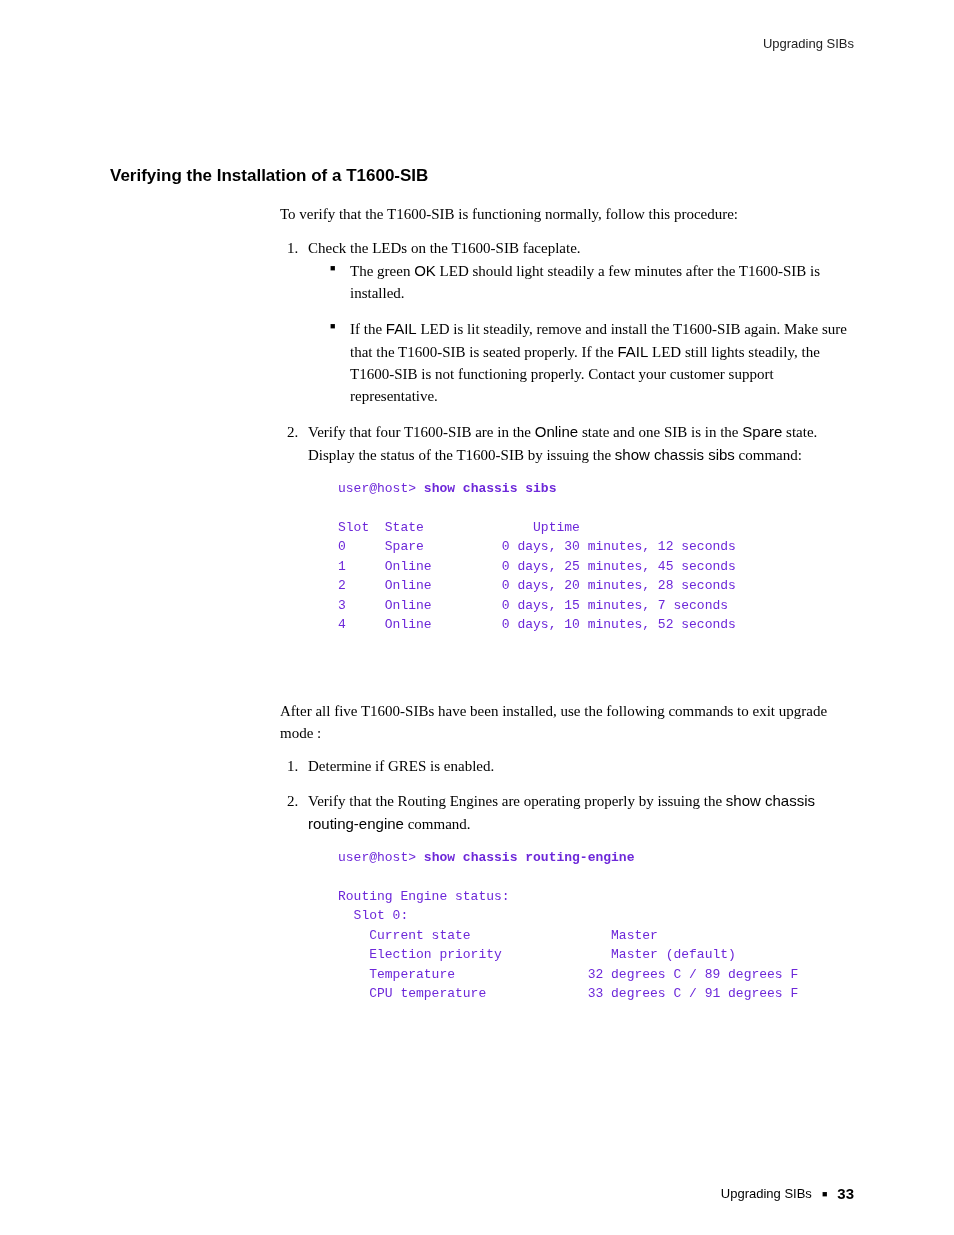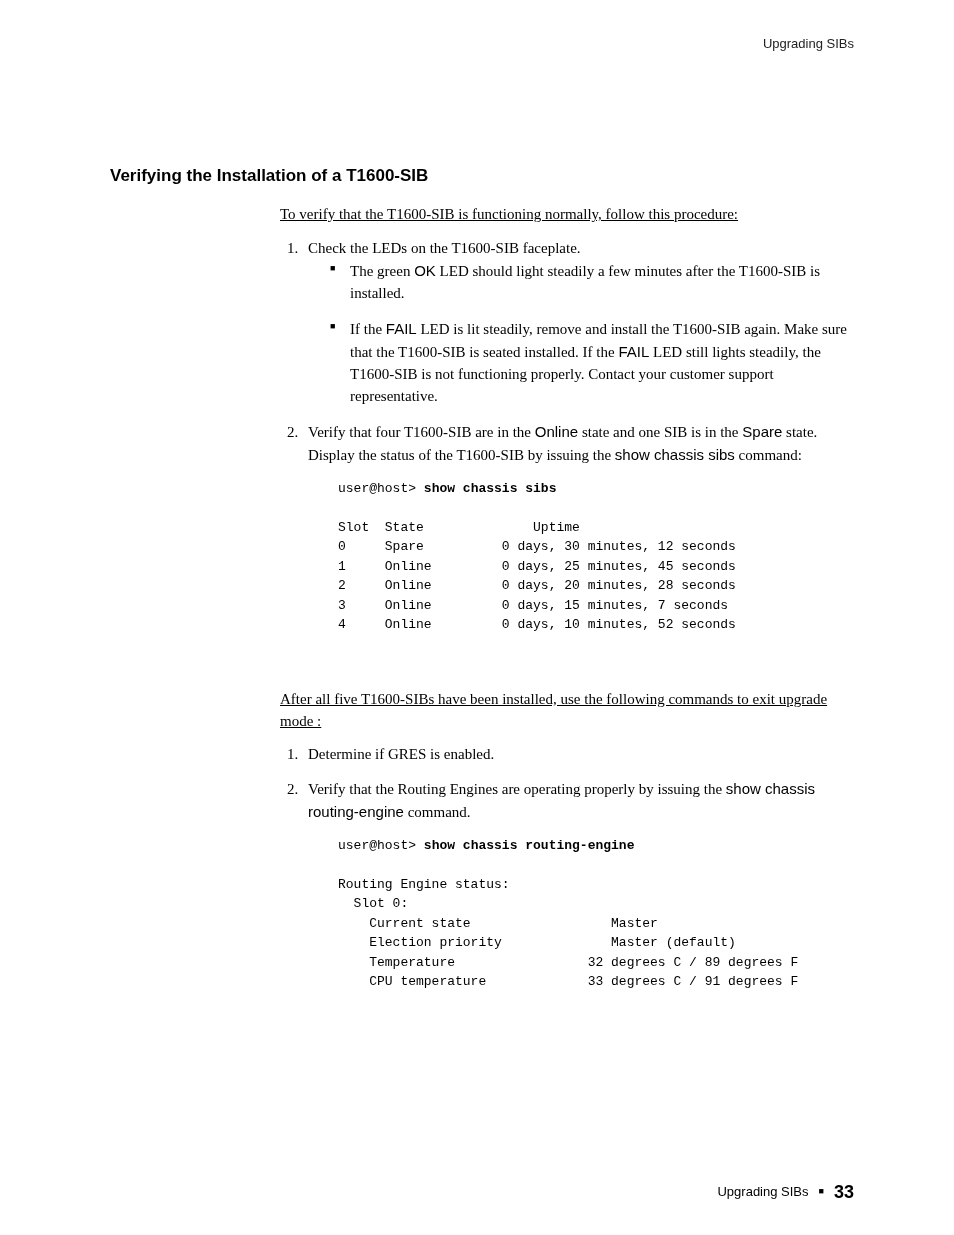--- a/index.html
+++ b/index.html
@@ -29,22 +29,21 @@
     font-family: Arial, Helvetica, sans-serif;
     font-weight: bold;
     font-size: 17px;
     margin: 0 0 16px 0;
     color: #000;
   }
   .indent-block {
     margin-left: 170px;
   }
   p {
-    margin: 0 0 12px 0;
-    text-decoration: underline;
+    margin: 12px 0 12px 0;
   }
   ol.num-list {
     list-style: decimal;
     margin: 0 0 12px 0;
     padding-left: 22px;
   }
   ol.num-list > li {
     padding-left: 6px;
     margin-bottom: 12px;
   }
@@ -68,41 +67,41 @@
   }
   .sans {
     font-family: Arial, Helvetica, sans-serif;
   }
   pre.code {
     font-family: 'Courier New', Courier, monospace;
     font-size: 13px;
     line-height: 1.5;
     margin: 12px 0 20px 30px;
     white-space: pre;
-    color: #000000;
+    color: #6d28d9;
   }
   pre.code .b {
     font-weight: bold;
   }
   .footer {
     position: absolute;
     bottom: 30px;
     right: 100px;
     font-family: Arial, Helvetica, sans-serif;
     font-size: 13px;
     display: flex;
     align-items: center;
     gap: 10px;
   }
   .footer .sq {
     font-size: 9px;
   }
   .footer .pg {
     font-weight: bold;
-    font-size: 18px;
+    font-size: 15px;
   }
   .section-gap {
     height: 34px;
   }
 </style>
 </head>
 <body>
 
 <div class="page">
 
@@ -114,21 +113,21 @@
     <p>To verify that the T1600-SIB is functioning normally, follow this procedure:</p>
 
     <ol class="num-list">
       <li>
         <span>Check the LEDs on the T1600-SIB faceplate.</span>
         <ul class="bullet-list">
           <li>
             <span>The green </span><span class="sans">OK</span><span> LED should light steadily a few minutes after the T1600-SIB is installed.</span>
           </li>
           <li>
-            <span>If the </span><span class="sans">FAIL</span><span> LED is lit steadily, remove and install the T1600-SIB again. Make sure that the T1600-SIB is seated installed. If the </span><span class="sans">FAIL</span><span> LED still lights steadily, the T1600-SIB is not functioning properly. Contact your customer support representative.</span>
+            <span>If the </span><span class="sans">FAIL</span><span> LED is lit steadily, remove and install the T1600-SIB again. Make sure that the T1600-SIB is seated properly. If the </span><span class="sans">FAIL</span><span> LED still lights steadily, the T1600-SIB is not functioning properly. Contact your customer support representative.</span>
           </li>
         </ul>
       </li>
       <li>
         <span>Verify that four T1600-SIB are in the </span><span class="sans">Online</span><span> state and one SIB is in the </span><span class="sans">Spare</span><span> state. Display the status of the T1600-SIB by issuing the </span><span class="sans">show chassis sibs</span><span> command:</span>
 
         <pre class="code"><span>user@host&gt; </span><span class="b">show chassis sibs</span>
 
 <span>Slot  State              Uptime
 0     Spare          0 days, 30 minutes, 12 seconds

